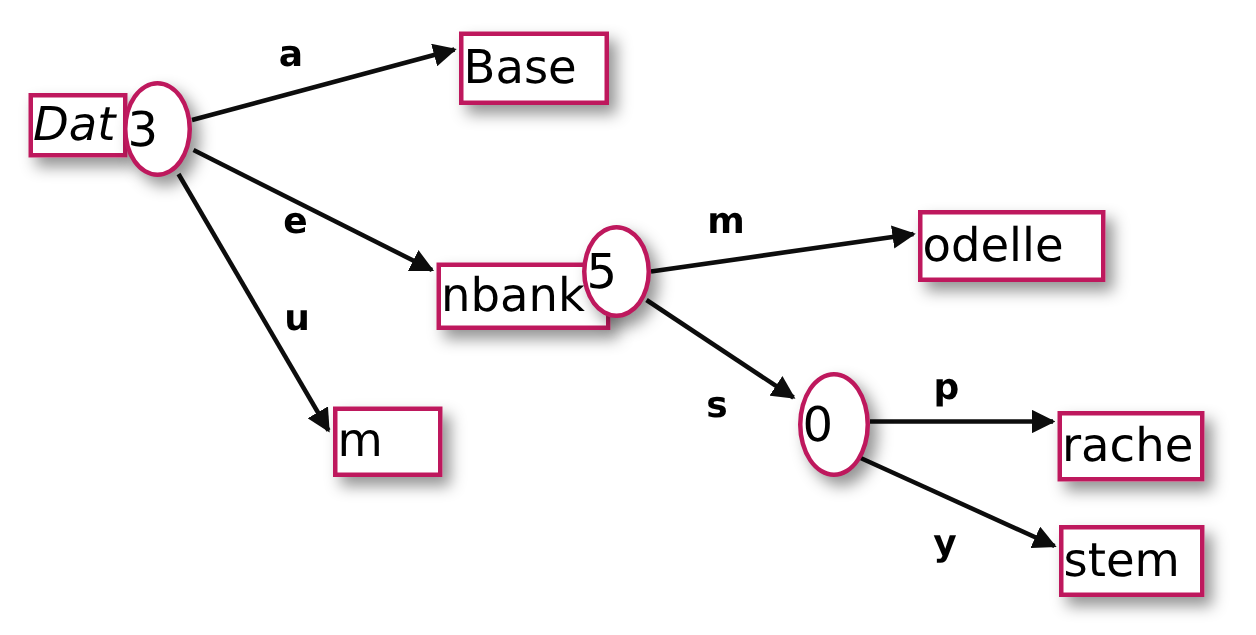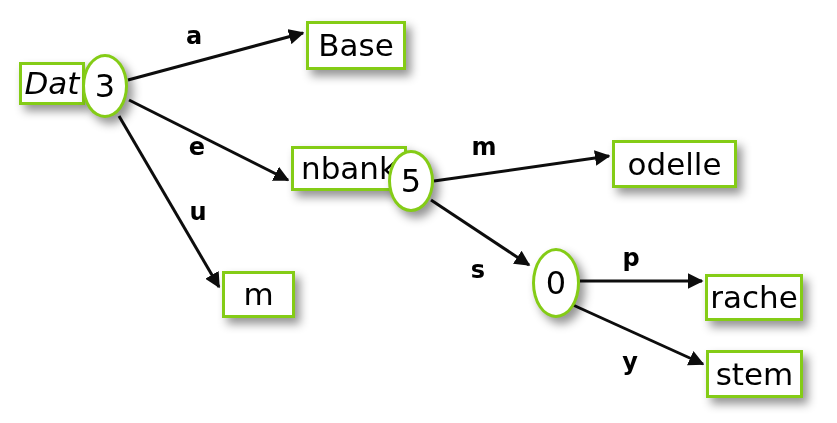--- a/index.html
+++ b/index.html
@@ -21,24 +21,23 @@
     position: absolute;
     left: 0;
     top: 0;
     width: 837px;
     height: 423px;
   }
   .node {
     position: absolute;
     box-sizing: border-box;
     background: #ffffff;
-    border: 3px solid #84cc16;
+    border: 3px solid #be185d;
     display: flex;
     align-items: center;
-    justify-content: center;
     color: #000000;
     filter: drop-shadow(5px 6px 5px rgba(0,0,0,0.42));
   }
   .node.rect {
     border-radius: 0;
   }
   .node.ellipse {
     border-radius: 50%;
   }
   .node-label {
@@ -86,21 +85,21 @@
   <div id="node-layer">
       <div class="node rect" style="left: 19px; top: 62px; width: 66px; height: 43px; z-index: 2; font-style: italic;">
         <span class="node-label">Dat</span>
       </div>
       <div class="node ellipse" style="left: 82px; top: 54px; width: 46px; height: 64px; z-index: 3;">
         <span class="node-label">3</span>
       </div>
       <div class="node rect" style="left: 306px; top: 21px; width: 100px; height: 49px; z-index: 2;">
         <span class="node-label">Base</span>
       </div>
-      <div class="node rect" style="left: 291px; top: 146px; width: 116px; height: 45px; z-index: 2;">
+      <div class="node rect" style="left: 291px; top: 175px; width: 116px; height: 45px; z-index: 2;">
         <span class="node-label">nbank</span>
       </div>
       <div class="node ellipse" style="left: 388px; top: 150px; width: 46px; height: 62px; z-index: 3;">
         <span class="node-label">5</span>
       </div>
       <div class="node rect" style="left: 222px; top: 271px; width: 73px; height: 47px; z-index: 2;">
         <span class="node-label">m</span>
       </div>
       <div class="node rect" style="left: 612px; top: 140px; width: 125px; height: 48px; z-index: 2;">
         <span class="node-label">odelle</span>

